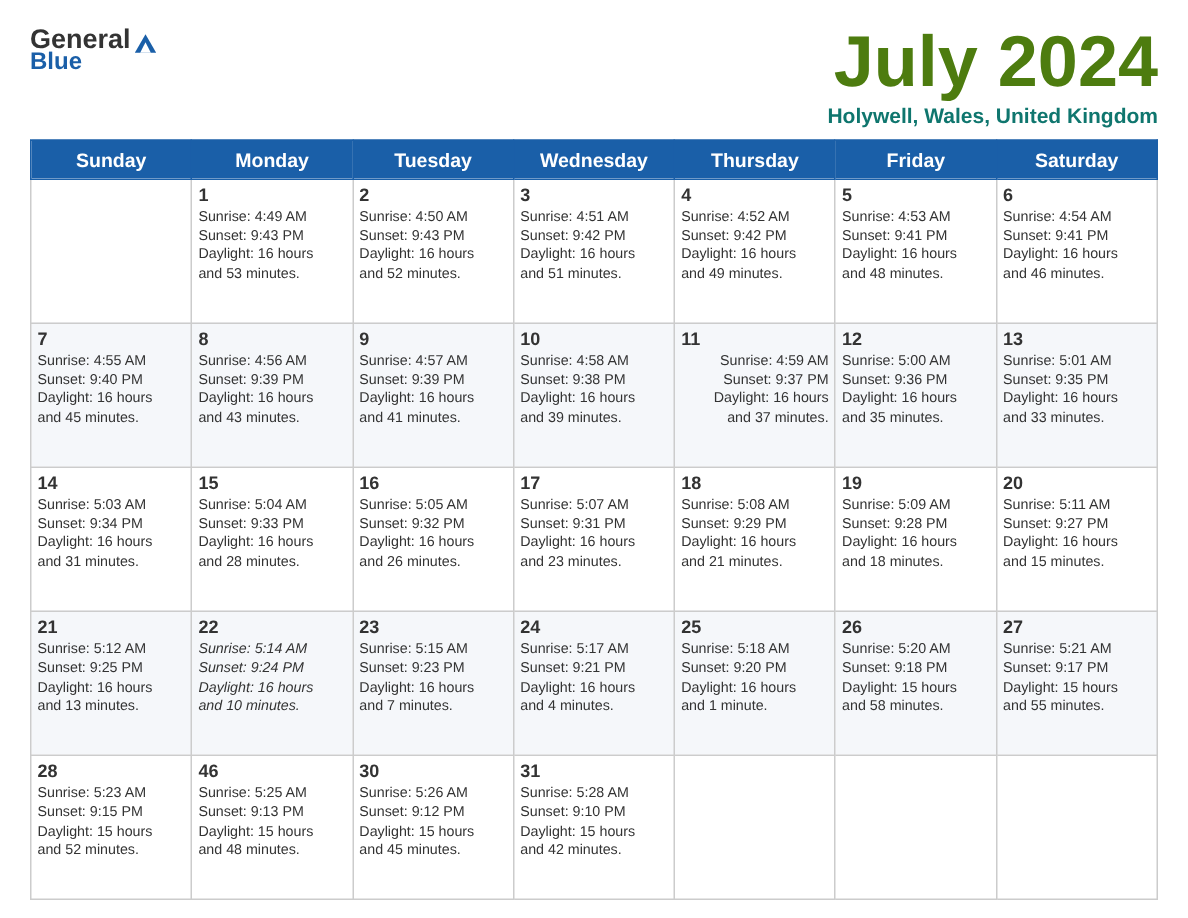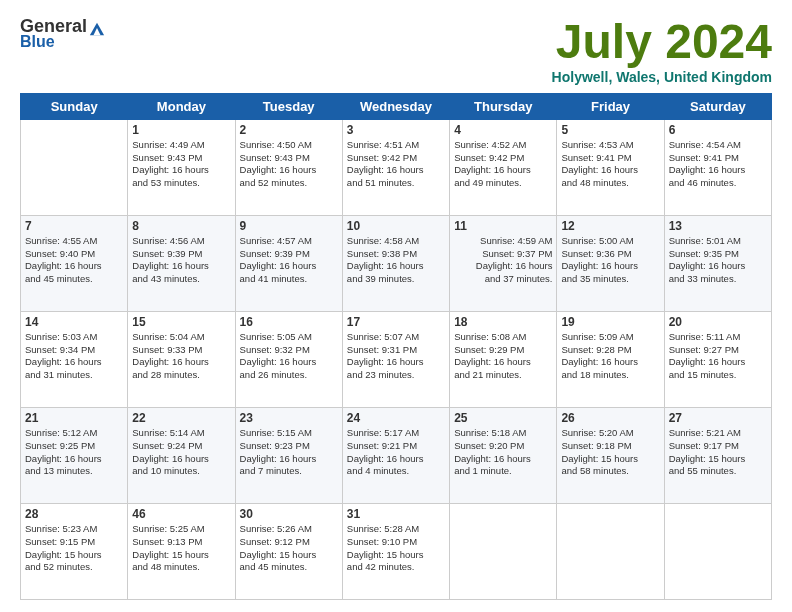--- a/index.html
+++ b/index.html
@@ -274,21 +274,21 @@
         <tr>
           <td>
             <span class="day-number">21</span>
             <div class="day-info" style="white-space: pre-line;">Sunrise: 5:12 AM
 Sunset: 9:25 PM
 Daylight: 16 hours
 and 13 minutes.</div>
           </td>
           <td>
             <span class="day-number">22</span>
-            <div class="day-info" style="white-space: pre-line;">Sunrise: 5:14 AM
+            <div class="day-info" style="white-space: pre-line; font-style: italic;">Sunrise: 5:14 AM
 Sunset: 9:24 PM
 Daylight: 16 hours
 and 10 minutes.</div>
           </td>
           <td>
             <span class="day-number">23</span>
             <div class="day-info" style="white-space: pre-line;">Sunrise: 5:15 AM
 Sunset: 9:23 PM
 Daylight: 16 hours
 and 7 minutes.</div>

